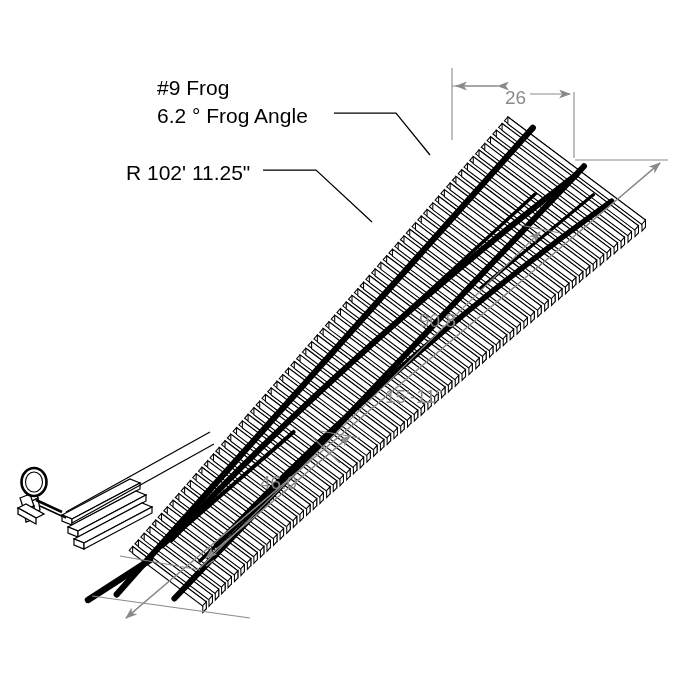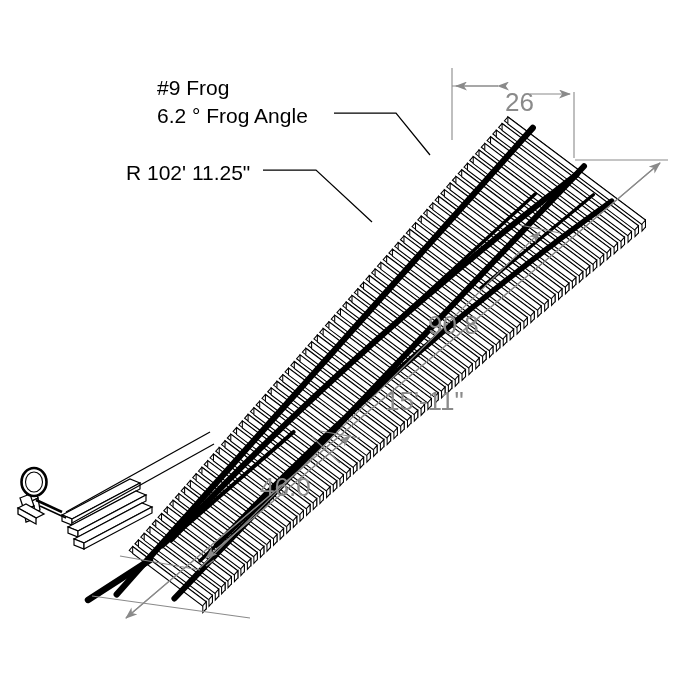--- a/index.html
+++ b/index.html
@@ -2,21 +2,21 @@
 <html><head>
 <meta charset="utf-8">
 <style>
   html,body{margin:0;padding:0;background:#ffffff;}
   body{width:700px;height:700px;overflow:hidden;
        font-family:"Liberation Sans", sans-serif;}
   #stage{position:relative;width:700px;height:648px;background:#fff;}
   svg#drawing{position:absolute;left:0;top:0;width:700px;height:700px;display:block;}
   .anno-text{position:absolute;white-space:pre;}
   .callout{color:#000;font-size:21px;font-family:"Liberation Sans",sans-serif;letter-spacing:0px;}
-  .dimtext{color:#8a8a8a;font-size:26px;font-family:"Liberation Sans",sans-serif;}
+  .dimtext{color:#8a8a8a;font-size:19px;font-family:"Liberation Sans",sans-serif;}
 </style>
 </head>
 <body>
 
 <div id="stage">
 
   <svg id="drawing" viewBox="0 0 700 700">
     <defs>
       <marker id="ahd" markerWidth="12" markerHeight="9" refX="11" refY="4.5" orient="auto" markerUnits="userSpaceOnUse">
         <path d="M0,0 L12,4.5 L0,9 L3.2,4.5 Z" fill="#8a8a8a"></path>
@@ -454,19 +454,19 @@
   </svg>
 
   <div class="anno-text callout" id="t-frog-number" style="left:157px;top:76px;">#9 Frog</div>
 
   <div class="anno-text callout" id="t-frog-angle" style="left:157px;top:104px;">6.2 ° Frog Angle</div>
 
   <div class="anno-text callout" id="t-radius" style="left:126px;top:161px;">R 102' 11.25"</div>
 
   <div class="anno-text dimtext" id="t-dim26" style="left:505px;top:87px;">26</div>
 
-  <div class="anno-text dimtext" id="t-dim908" style="left:428px;top:310px;">90.8</div>
+  <div class="anno-text dimtext" id="t-dim908" style="left:419px;top:310px;">90.8</div>
 
   <div class="anno-text dimtext" id="t-dim1511" style="left:385px;top:386px;">15'-11"</div>
 
   <div class="anno-text dimtext" id="t-dim460" style="left:260px;top:472px;">46.0</div>
 
 </div>
 
 </body></html>

